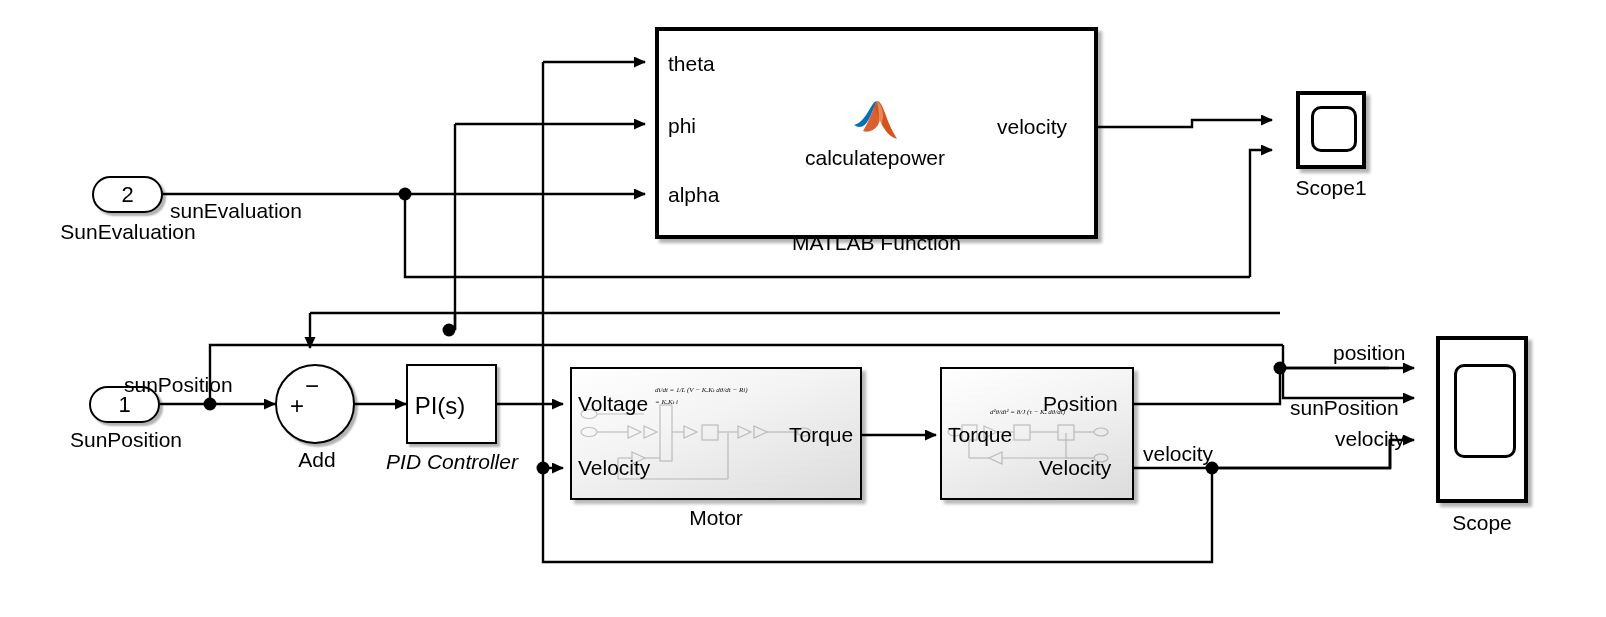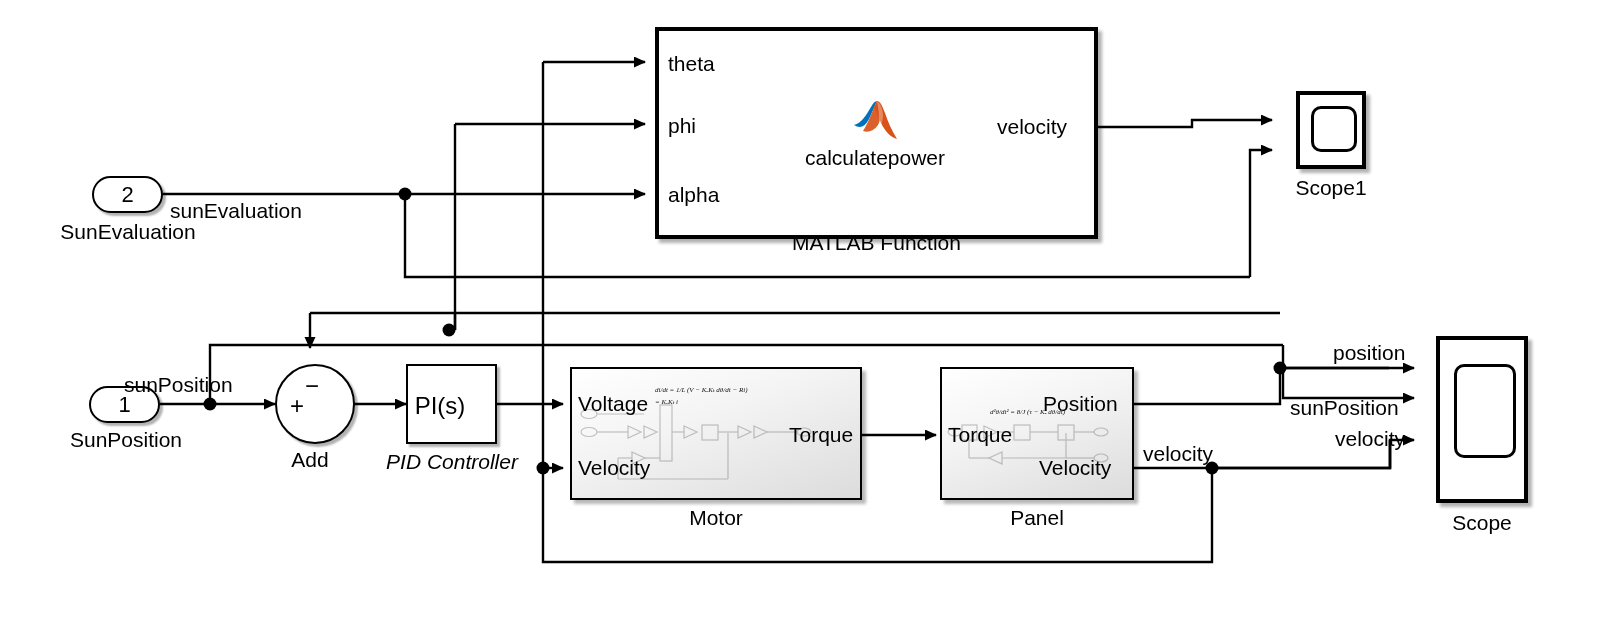--- a/index.html
+++ b/index.html
@@ -146,21 +146,21 @@
   <div class="blklabel" style="left:655px;top:231px;width:443px;">MATLAB Function</div>
 
   <div class="blk scopeblk" style="left:1296px;top:91px;width:70px;height:78px;">
     <div class="scopescreen" style="left:11px;top:11px;width:40px;height:40px;"></div>
   </div>
   <div class="blklabel" style="left:1276px;top:176px;width:110px;">Scope1</div>
 
   <div class="blk sumblk" style="left:275px;top:364px;width:80px;height:80px;"></div>
   <div class="signlbl" style="left:305px;top:372px;">−</div>
   <div class="signlbl" style="left:290px;top:392px;">+</div>
-  <div class="blklabel" style="left:260px;top:448px;width:100px;">Add</div>
+  <div class="blklabel" style="left:267px;top:448px;width:100px;">Add</div>
 
   <div class="blk rectblk" style="left:406px;top:364px;width:91px;height:80px;"></div>
   <div class="pid-txt" style="left:406px;top:392px;width:68px;text-align:center;">PI(s)</div>
   <div class="blklabel" style="left:376px;top:450px;width:152px;font-style:italic;">PID Controller</div>
 
   <div class="blk subsys" style="left:570px;top:367px;width:292px;height:133px;">
     <svg style="position:absolute;left:0;top:0;width:292px;height:133px;opacity:.35" viewBox="0 0 292 133" xmlns="http://www.w3.org/2000/svg">
       <g stroke="#5a5a5a" stroke-width="1.2" fill="none">
         <ellipse cx="17" cy="45" rx="8" ry="4.5"></ellipse>
         <line x1="25" y1="45" x2="72" y2="45"></line>
@@ -212,21 +212,20 @@
         <ellipse cx="159" cy="89" rx="7" ry="4"></ellipse>
         <line x1="47" y1="89" x2="27" y2="89"></line>
         <line x1="27" y1="89" x2="27" y2="64"></line>
       </g>
     </svg>
   </div>
   <div class="portlbl" style="left:948px;top:423px;">Torque</div>
   <div class="portlbl" style="left:1043px;top:392px;">Position</div>
   <div class="portlbl" style="left:1039px;top:456px;">Velocity</div>
   <div class="eq" style="left:990px;top:408px;">d²θ/dt² = 8/J (τ − Kₔ dθ/dt)</div>
-  <div class="blklabel" style="left:940px;top:506px;width:194px;">Panel</div>
 
   <div class="blk scopeblk" style="left:1436px;top:336px;width:92px;height:167px;">
     <div class="scopescreen" style="left:14px;top:24px;width:56px;height:88px;"></div>
   </div>
   <div class="blklabel" style="left:1436px;top:511px;width:92px;">Scope</div>
 
   <div class="lbl" style="left:1333px;top:342px;">position</div>
   <div class="lbl" style="left:1290px;top:397px;">sunPosition</div>
   <div class="lbl" style="left:1335px;top:428px;">velocity</div>
   <div class="lbl" style="left:1143px;top:443px;">velocity</div>

